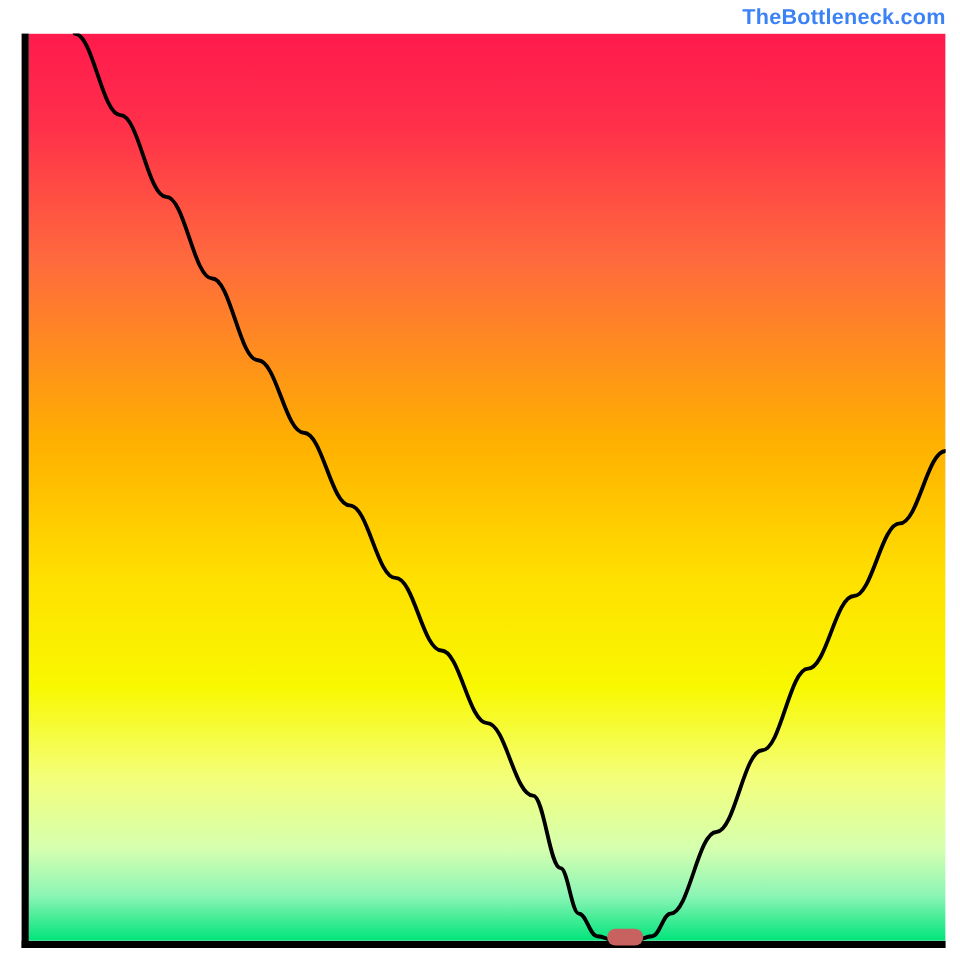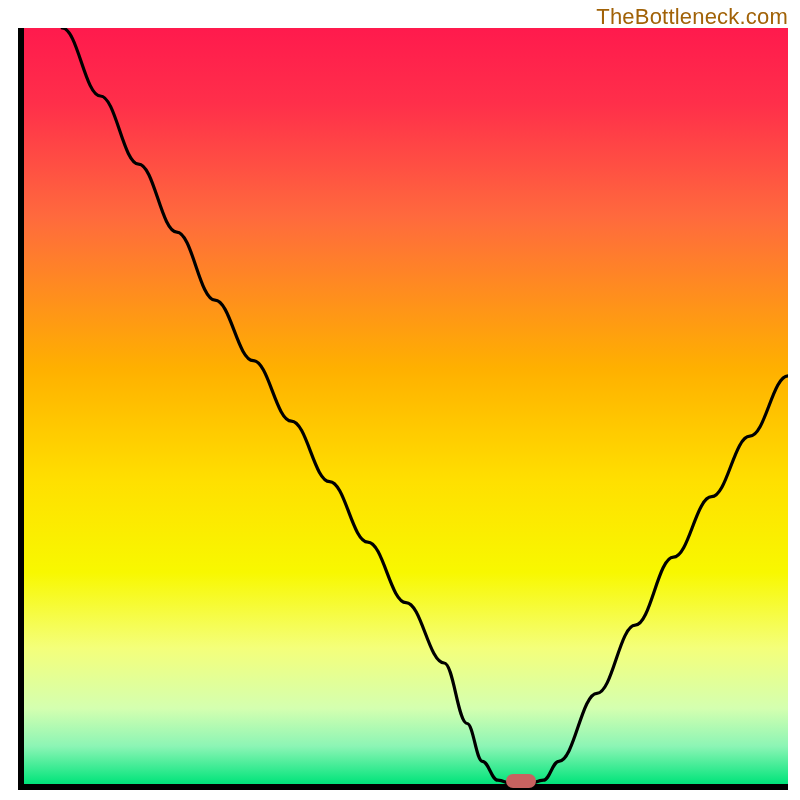--- a/index.html
+++ b/index.html
@@ -12,23 +12,23 @@
   }
   .container {
     position: relative;
     width: 800px;
     height: 800px;
   }
   .watermark {
     position: absolute;
     top: 4px;
     right: 12px;
-    color: #a16207;
-    font-size: 22px;
-    font-weight: 400;
+    color: #3b82f6;
+    font-size: 18px;
+    font-weight: 700;
     letter-spacing: 0.2px;
     z-index: 50;
   }
   .plot-wrap {
     position: absolute;
     left: 18px;
     top: 28px;
     width: 770px;
     height: 762px;
     border-left: 6px solid #000;

